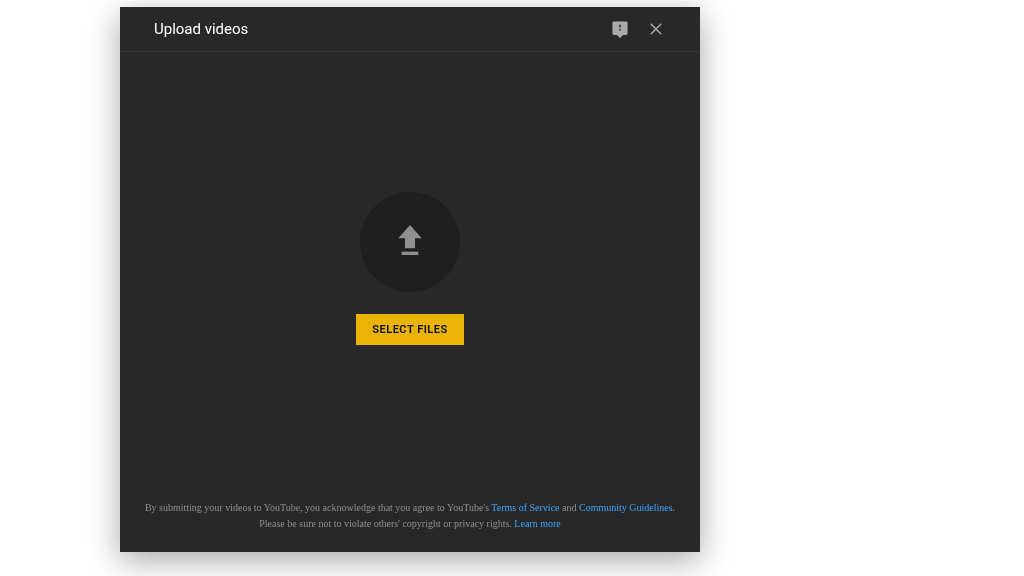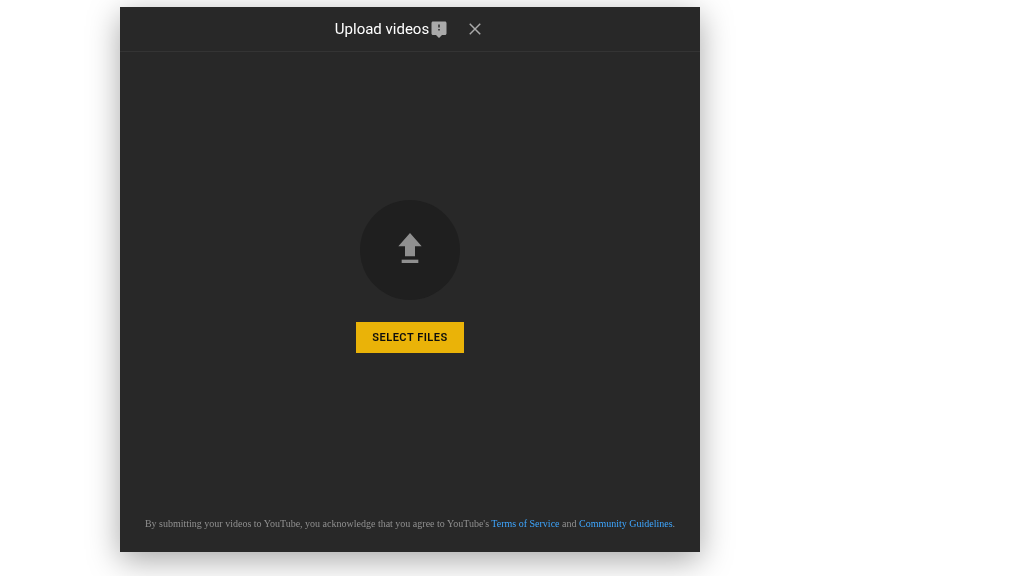--- a/index.html
+++ b/index.html
@@ -22,21 +22,21 @@
       width: 580px;
       height: 545px;
       background: #282828;
       box-shadow: 0 8px 30px rgba(0,0,0,0.35);
       display: flex;
       flex-direction: column;
     }
     .dialog-header {
       display: flex;
       align-items: center;
-      justify-content: center;
+      justify-content: space-between;
       padding: 12px 34px;
       border-bottom: 1px solid rgba(255,255,255,0.06);
     }
     .dialog-title {
       color: #ffffff;
       font-size: 15px;
       font-weight: 400;
     }
     .header-actions {
       display: flex;
@@ -149,14 +149,17 @@
         </svg>
       </div>
     </div>
     <button class="select-btn">SELECT FILES</button>
   </div>
 
   <div class="dialog-footer">
     <div class="footer-line">
       <span>By submitting your videos to YouTube, you acknowledge that you agree to YouTube's </span><span class="footer-link">Terms of Service</span><span> and </span><span class="footer-link">Community Guidelines</span><span>.</span>
     </div>
+    <div class="footer-line">
+      <span>Please be sure not to violate others' copyright or privacy rights. </span><span class="footer-link">Learn more</span>
+    </div>
   </div>
 </div>
 
 </body></html>

